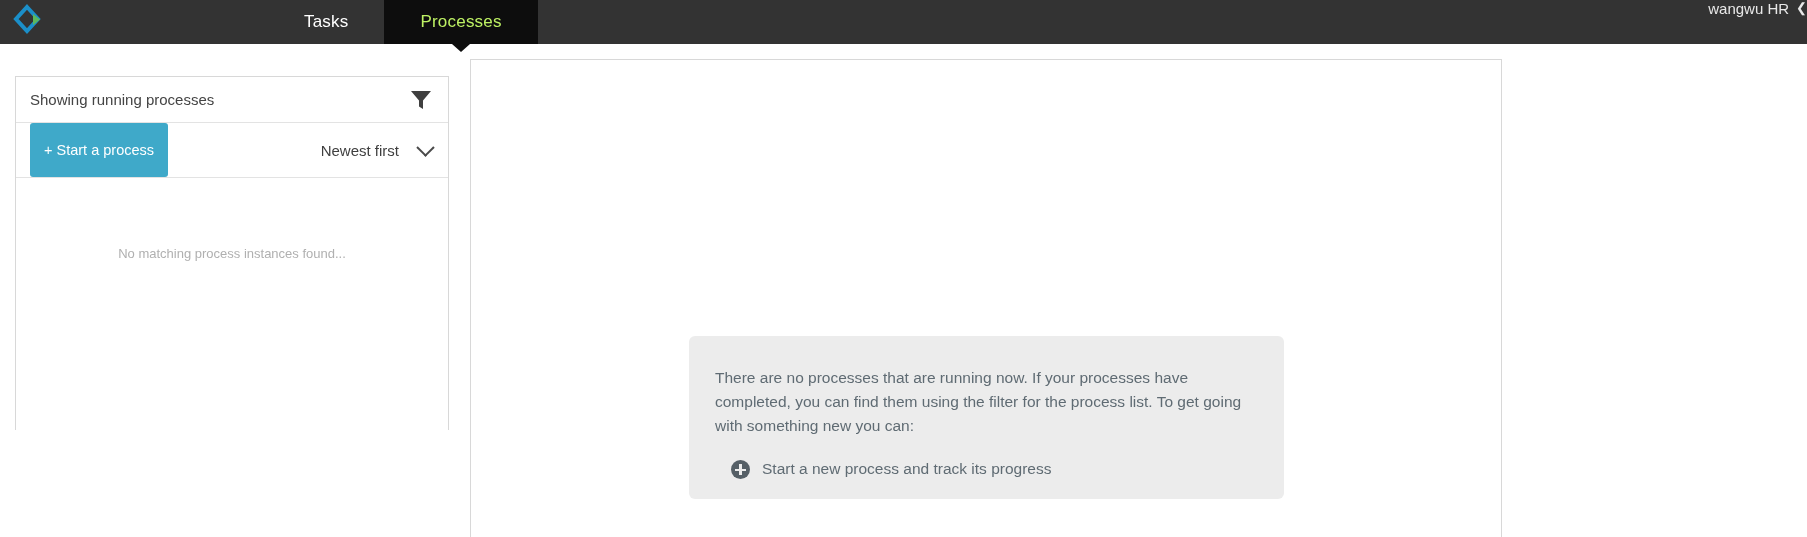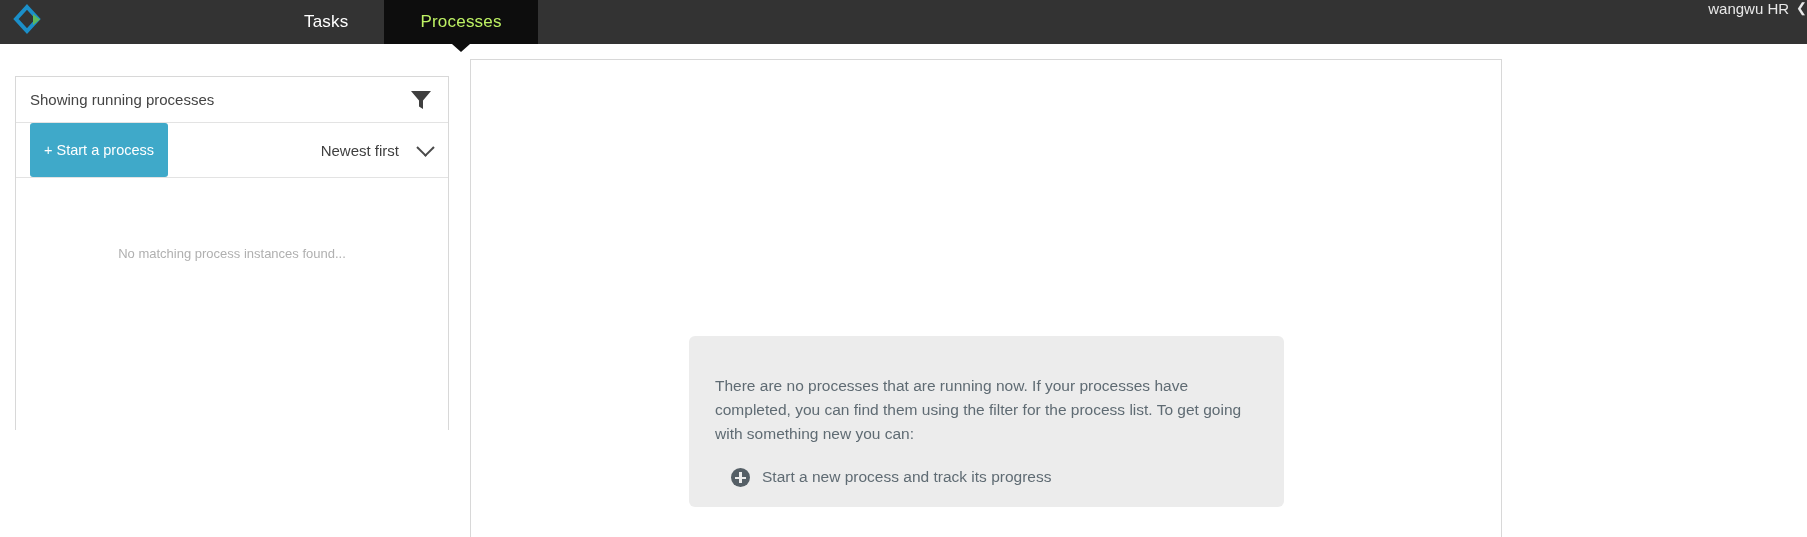--- a/index.html
+++ b/index.html
@@ -168,21 +168,21 @@
     border-bottom: none;
     box-sizing: border-box;
   }
   .msg-box {
     position: absolute;
     left: 218px;
     top: 276px;
     width: 595px;
     background: #ececec;
     border-radius: 6px;
-    padding: 38px 26px 20px 26px;
+    padding: 30px 26px 20px 26px;
     box-sizing: border-box;
   }
   .msg-text {
     font-size: 15.5px;
     line-height: 1.55;
     color: #5f6b73;
     margin: 0;
   }
   .msg-list {
     list-style: none;

